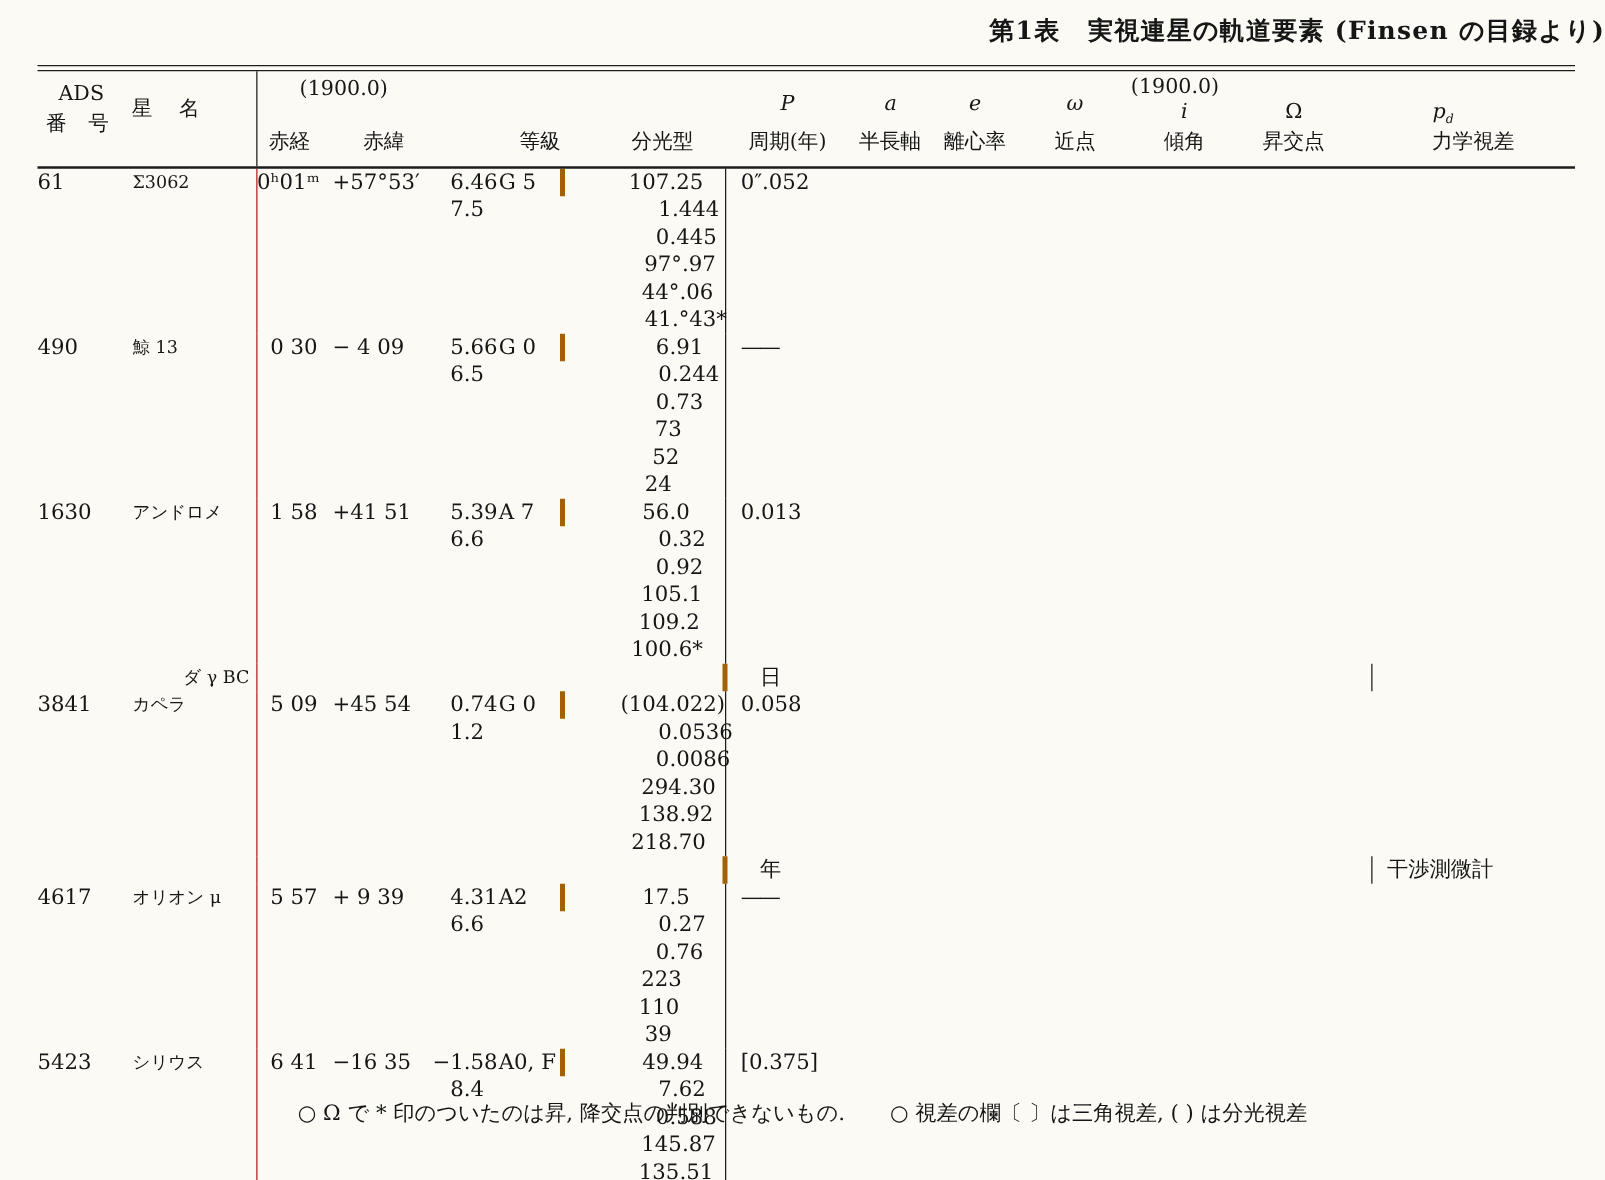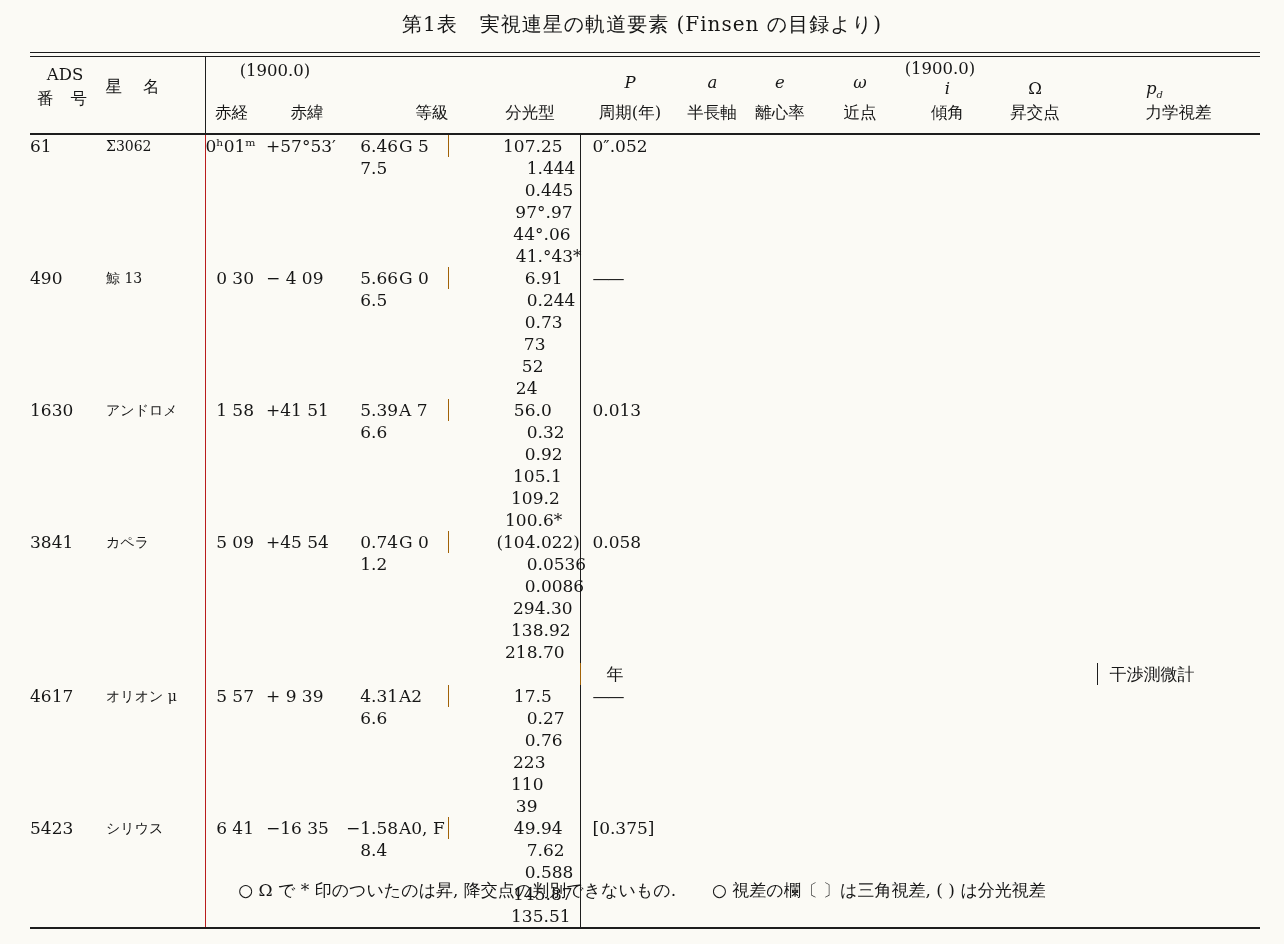--- a/index.html
+++ b/index.html
@@ -1,39 +1,39 @@
 <!DOCTYPE html>
 <html><head>
 <meta charset="utf-8">
 <style>
   html,body{margin:0;padding:0}
   body{
     width:1284px;height:944px;position:relative;overflow:hidden;
     background:#fbfaf5;color:#161616;
     font-family:"DejaVu Serif","Liberation Serif",serif;
   }
-  .title{position:absolute;top:11px;left:0;width:100%;text-align:center;
-    font-size:20px;font-weight:normal;letter-spacing:1px}
+  .title{position:absolute;top:11px;left:0;width:100%;text-align:right;
+    font-size:20px;font-weight:bold;letter-spacing:1px}
   .title .tno{margin-right:22px}
   .tablebox{position:absolute;left:30px;top:52px;width:1230px;border-top:1px solid #1d1d1d}
   .thead{position:relative;height:76px;border-top:1px solid #1d1d1d;margin-top:3px;
     border-bottom:2px solid #1d1d1d}
   .thead .hvr{position:absolute;left:175px;top:0;bottom:0;width:1px;background:#1d1d1d}
   .hl{position:absolute;font-size:16.5px;text-align:center;white-space:pre;line-height:20px}
   .sym{font-style:italic;font-family:"DejaVu Serif","Liberation Serif",serif}
   .sym sub{font-size:10px}
   table{border-collapse:collapse;table-layout:fixed;width:1230px;border-bottom:2px solid #1d1d1d}
   td{height:22px;padding:0;font-size:17px;line-height:22px;white-space:pre;overflow:visible;vertical-align:top}
   td.c0{text-align:left;padding-right:6px}
   td.c1{font-size:14px;padding-left:6px;letter-spacing:0px}
   td.c1.right{text-align:right;padding-right:5px;padding-left:0}
   td.c2{text-align:right;padding-right:4px;border-left:1px solid #b91c1c}
   td.c3{padding-left:8px}
   td.c6{padding-left:4px}
-  td.c7{border-left:1px solid #a16207}
+  td.c7{border-left:4px solid #a16207}
   td.c13{border-left:1px solid #1d1d1d;padding-left:12px;position:relative}
   td.num{display:flex}
   td.num .ip{flex:1;text-align:right;white-space:pre}
   td.num .fp{text-align:left;white-space:pre}
   .fw4 .fp{width:24px}.fw5 .fp{width:24px}.fw7 .fp{width:44px}.fw8 .fp{width:42px}
   .fw9 .fp{width:44px}.fw10 .fp{width:34px}.fw11 .fp{width:36px}.fw12 .fp{width:42px}
   td.ann{padding-left:26px;text-align:left;display:table-cell}
   td.dash{letter-spacing:-2px}
   .footnote{position:absolute;top:879px;left:0;width:100%;display:flex;
     justify-content:center;gap:36px;font-size:17px;white-space:pre}
@@ -132,20 +132,36 @@
           <td class="c6">A 7</td>
           <td class="c7 num fw7"><span class="ip">56</span><span class="fp">.0</span></td>
           <td class="c8 num fw8"><span class="ip">0</span><span class="fp">.32</span></td>
           <td class="c9 num fw9"><span class="ip">0</span><span class="fp">.92</span></td>
           <td class="c10 num fw10"><span class="ip">105</span><span class="fp">.1</span></td>
           <td class="c11 num fw11"><span class="ip">109</span><span class="fp">.2</span></td>
           <td class="c12 num fw12"><span class="ip">100</span><span class="fp">.6*</span></td>
           <td class="c13">0.013</td>
         </tr>
         <tr>
+          <td class="c0"></td>
+          <td class="c1 right">ダ γ BC</td>
+          <td class="c2"></td>
+          <td class="c3"></td>
+          <td class="c4"></td>
+          <td class="c5"></td>
+          <td class="c6"></td>
+          <td class="c7 ann">日</td>
+          <td class="c8"></td>
+          <td class="c9"></td>
+          <td class="c10"></td>
+          <td class="c11"></td>
+          <td class="c12"></td>
+          <td class="c13"></td>
+        </tr>
+        <tr>
           <td class="c0">3841</td>
           <td class="c1">カペラ</td>
           <td class="c2">5 09</td>
           <td class="c3">+45 54</td>
           <td class="c4 num fw4"><span class="ip">0</span><span class="fp">.74</span></td>
           <td class="c5 num fw5"><span class="ip">1</span><span class="fp">.2</span></td>
           <td class="c6">G 0</td>
           <td class="c7 num fw7"><span class="ip">(104</span><span class="fp">.022)</span></td>
           <td class="c8 num fw8"><span class="ip">0</span><span class="fp">.0536</span></td>
           <td class="c9 num fw9"><span class="ip">0</span><span class="fp">.0086</span></td>

